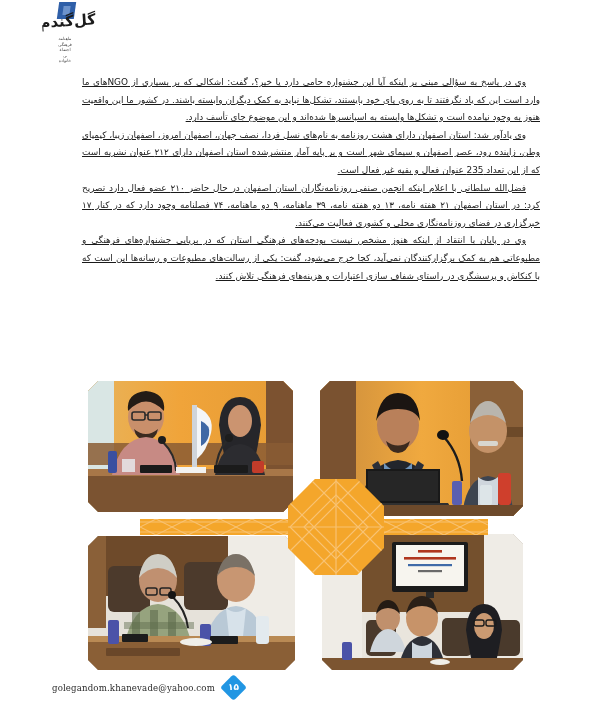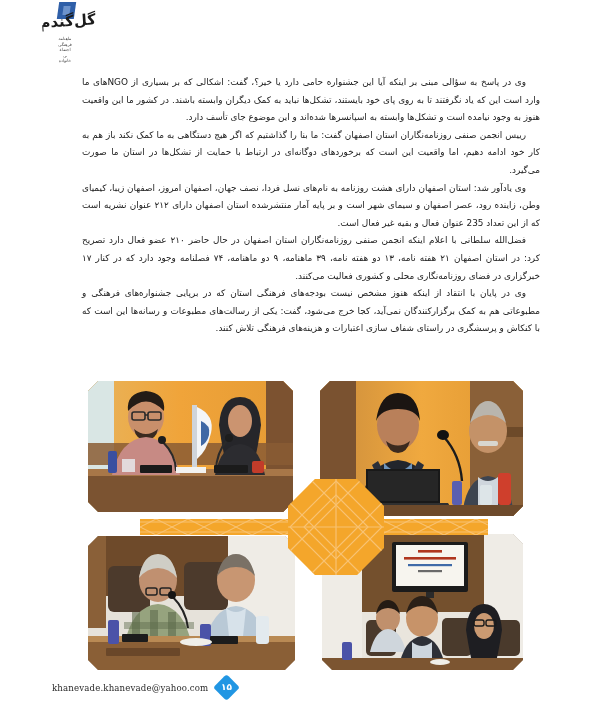--- a/index.html
+++ b/index.html
@@ -94,20 +94,21 @@
     color: #1a1a1a;
     font-family: "DejaVu Sans", "Liberation Sans", sans-serif;
     font-size: 8.9px;
     line-height: 17.6px;
   }
   .article p {
     margin: 0 0 0 0;
   }
   .article p.indent {
     text-indent: 14px;
+    text-decoration: underline;
   }
 
   
   .collage {
     position: absolute;
     left: 88px;
     top: 381px;
     width: 435px;
     height: 289px;
   }
@@ -189,21 +190,20 @@
   <div class="masthead">
     <div class="logo-mark">
       <div class="logo-blue"></div>
       <div class="logo-script">گل‌گندم</div>
     </div>
     <div class="logo-sub">ماهنامه فرهنگی اجتماعی خانواده</div>
   </div>
 
   <div class="article">
     <p class="indent">وی در پاسخ به سؤالی مبنی بر اینکه آیا این جشنواره حامی دارد یا خیر؟، گفت: اشکالی که بر بسیاری از NGOهای ما وارد است این که یاد نگرفتند تا به روی پای خود بایستند، تشکل‌ها نباید به کمک دیگران وابسته باشند. در کشور ما این واقعیت هنوز به وجود نیامده است و تشکل‌ها وابسته به اسپانسرها شده‌اند و این موضوع جای تأسف دارد.</p>
-    <p class="indent">رییس انجمن صنفی روزنامه‌نگاران استان اصفهان گفت: ما بنا را گذاشتیم که اگر هیچ دستگاهی به ما کمک نکند باز هم به کار خود ادامه دهیم، اما واقعیت این است که برخوردهای دوگانه‌ای در ارتباط با حمایت از تشکل‌ها در استان ما صورت می‌گیرد.</p>
     <p class="indent">وی یادآور شد: استان اصفهان دارای هشت روزنامه به نام‌های نسل فردا، نصف جهان، اصفهان امروز، اصفهان زیبا، کیمیای وطن، زاینده رود، عصر اصفهان و سیمای شهر است و بر پایه آمار منتشرشده استان اصفهان دارای ۲۱۲ عنوان نشریه است که از این تعداد 235 عنوان فعال و بقیه غیر فعال است.</p>
     <p class="indent">فضل‌الله سلطانی با اعلام اینکه انجمن صنفی روزنامه‌نگاران استان اصفهان در حال حاضر ۲۱۰ عضو فعال دارد تصریح کرد: در استان اصفهان ۲۱ هفته نامه، ۱۳ دو هفته نامه، ۳۹ ماهنامه، ۹ دو ماهنامه، ۷۴ فصلنامه وجود دارد که در کنار ۱۷ خبرگزاری در فضای روزنامه‌نگاری محلی و کشوری فعالیت می‌کنند.</p>
     <p class="indent">وی در پایان با انتقاد از اینکه هنوز مشخص نیست بودجه‌های فرهنگی استان که در برپایی جشنواره‌های فرهنگی و مطبوعاتی هم به کمک برگزارکنندگان نمی‌آید، کجا خرج می‌شود، گفت: یکی از رسالت‌های مطبوعات و رسانه‌ها این است که با کنکاش و پرسشگری در راستای شفاف سازی اعتبارات و هزینه‌های فرهنگی تلاش کنند.</p>
   </div>
 
   <div class="collage">
 
     <div class="photo ph-tl">
       <svg width="205" height="131" viewBox="0 0 205 131" preserveAspectRatio="none" aria-hidden="true">
         <defs>
@@ -392,16 +392,16 @@
           <path d="M0 48 L96 48 M48 0 L48 96"></path>
         </g>
       </svg>
     </div>
   </div>
 
   <div class="footer">
     <div class="page-badge">
       <span>۱۵</span>
     </div>
-    <div class="footer-email">khanevade.khanevade@yahoo.com</div>
+    <div class="footer-email">golegandom.khanevade@yahoo.com</div>
   </div>
 
 </div>
 
 </body></html>

